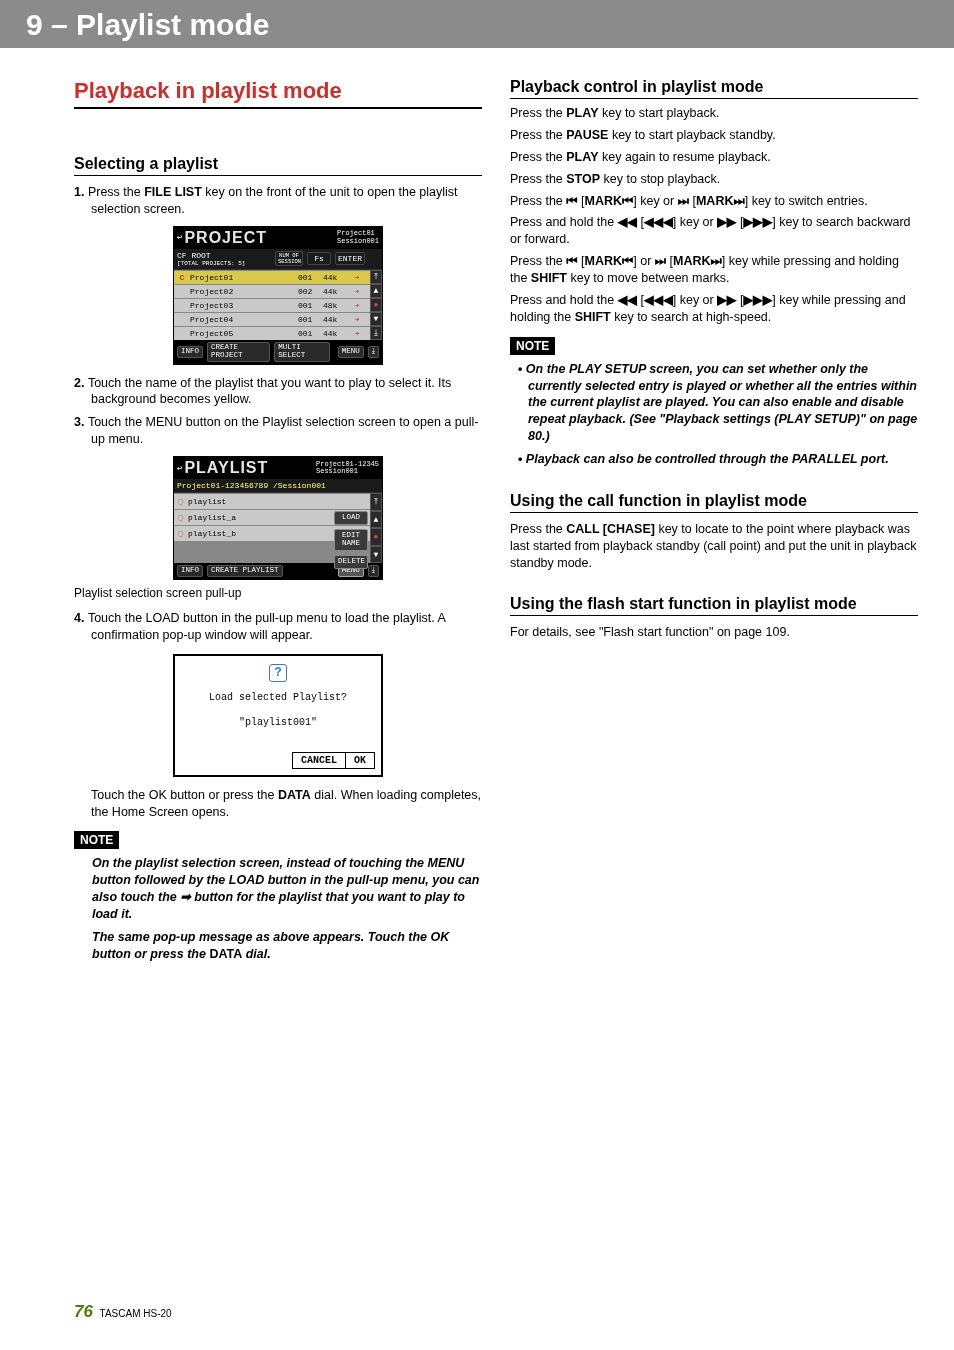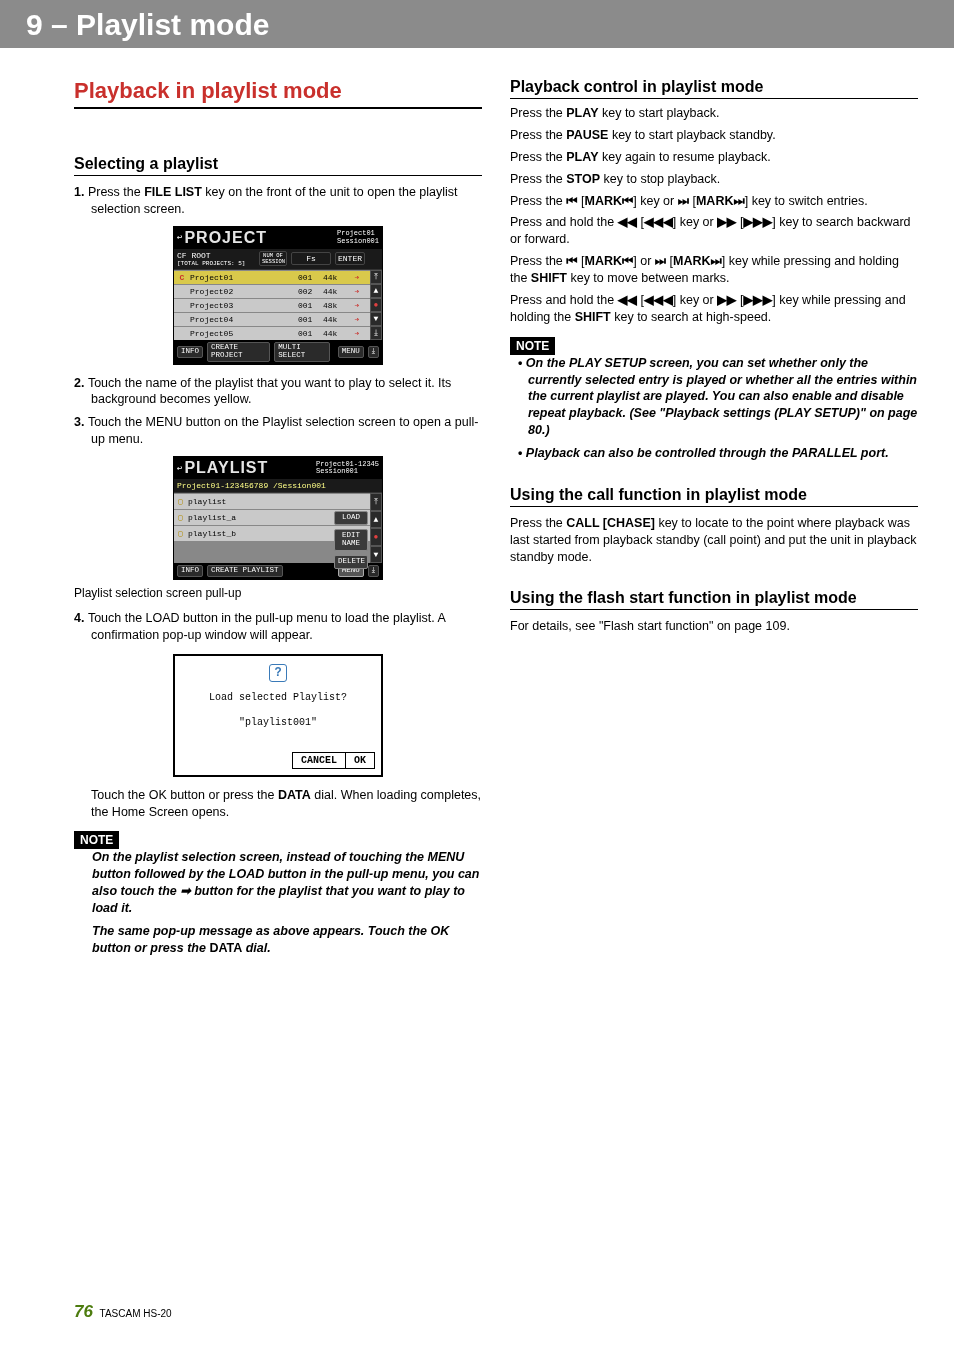--- a/index.html
+++ b/index.html
@@ -62,21 +62,21 @@
     margin-bottom: 5px;
   }
   .note-tag {
     display: inline-block;
     background: #000;
     color: #fff;
     font-size: 12px;
     font-weight: bold;
     padding: 2px 6px;
     margin-top: 6px;
-    margin-bottom: 0;
+    margin-bottom: 6px;
   }
   .note-body {
     font-size: 12.5px;
     font-style: italic;
     font-weight: bold;
     line-height: 1.35;
     padding-left: 18px;
     margin-bottom: 6px;
   }
   .note-bullet {
@@ -146,21 +146,21 @@
     background: #1a1a1a;
     color: #fff;
     font-size: 8px;
     padding: 2px 3px;
     gap: 4px;
     align-items: center;
     border-bottom: 1px solid #333;
   }
   .lcd .hdr .left { flex: 1; }
   .lcd .hdr .cell {
-    width: 40px;
+    width: 24px;
     text-align: center;
     border: 1px solid #444;
     border-radius: 2px;
     padding: 1px 2px;
   }
   .lcd .rowhost { position: relative; }
   .lcd .row {
     display: flex;
     align-items: center;
     background: #c9c9c9;

